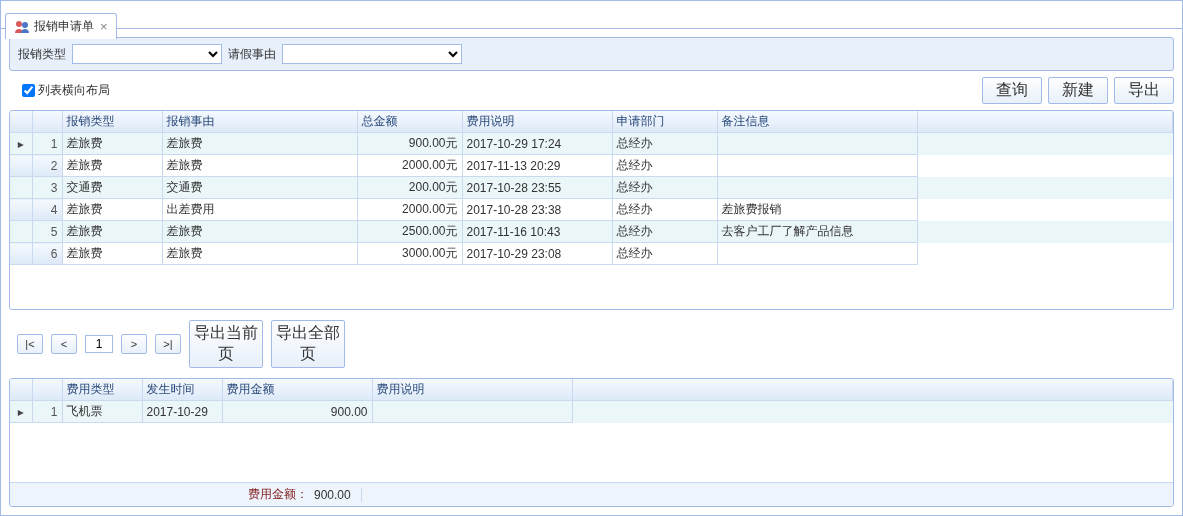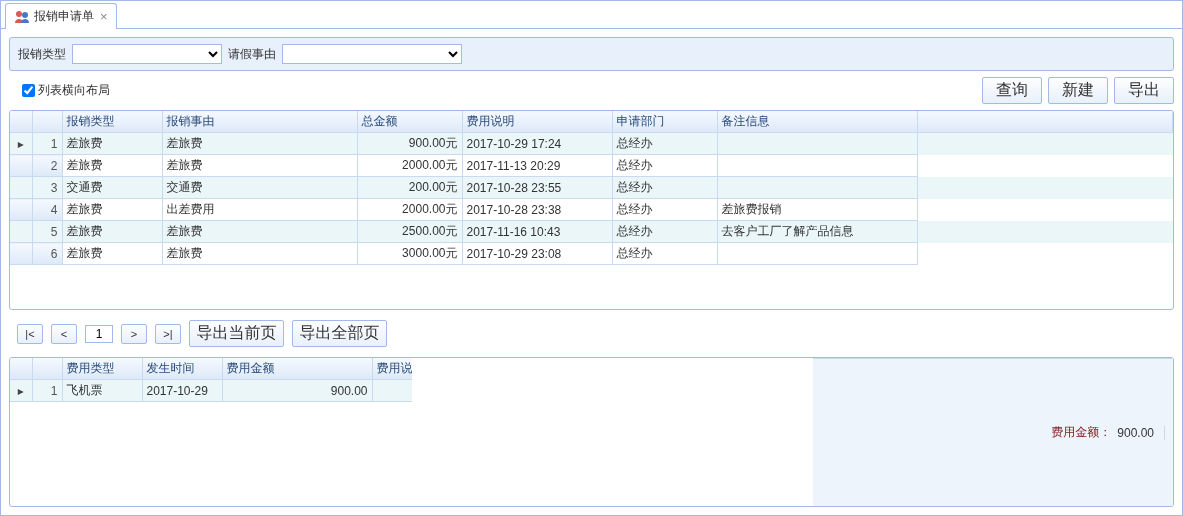--- a/index.html
+++ b/index.html
@@ -28,21 +28,21 @@
 .tab {
   display: flex;
   align-items: center;
   gap: 4px;
   padding: 4px 8px;
   border: 1px solid #a3bae9;
   border-bottom: none;
   background: #fff;
   border-radius: 3px 3px 0 0;
   position: relative;
-  top: 1px;
+  top: 11px;
 }
 .tab-icon {
   width: 16px; height: 16px;
   display: inline-block;
 }
 .tab-close {
   color: #888;
   cursor: pointer;
   font-size: 13px;
   margin-left: 2px;
@@ -82,29 +82,29 @@
   border: 1px solid #a3bae9;
   background: linear-gradient(#fdfefe,#e8f0fb);
   padding: 2px 0;
   width: 60px;
   text-align: center;
   border-radius: 2px;
   cursor: pointer;
   font-size: 16px;
   color: #333;
 }
-.btn.wide { width: 95px; }
+.btn.wide { width: 74px; }
 .grid-wrap {
   border: 1px solid #a3bae9;
   border-radius: 3px;
   background: #fff;
   overflow: hidden;
 }
 .grid-wrap.top { height: 200px; display: flex; flex-direction: column; }
-.grid-wrap.bottom { flex: 1; display: flex; flex-direction: row; }
+.grid-wrap.bottom { flex: 1; display: flex; flex-direction: column; }
 table.grid {
   border-collapse: collapse;
   width: 100%;
   table-layout: fixed;
 }
 table.grid th, table.grid td {
   border-right: 1px solid #c9d9ef;
   border-bottom: 1px solid #c9d9ef;
   padding: 2px 4px;
   height: 20px;

